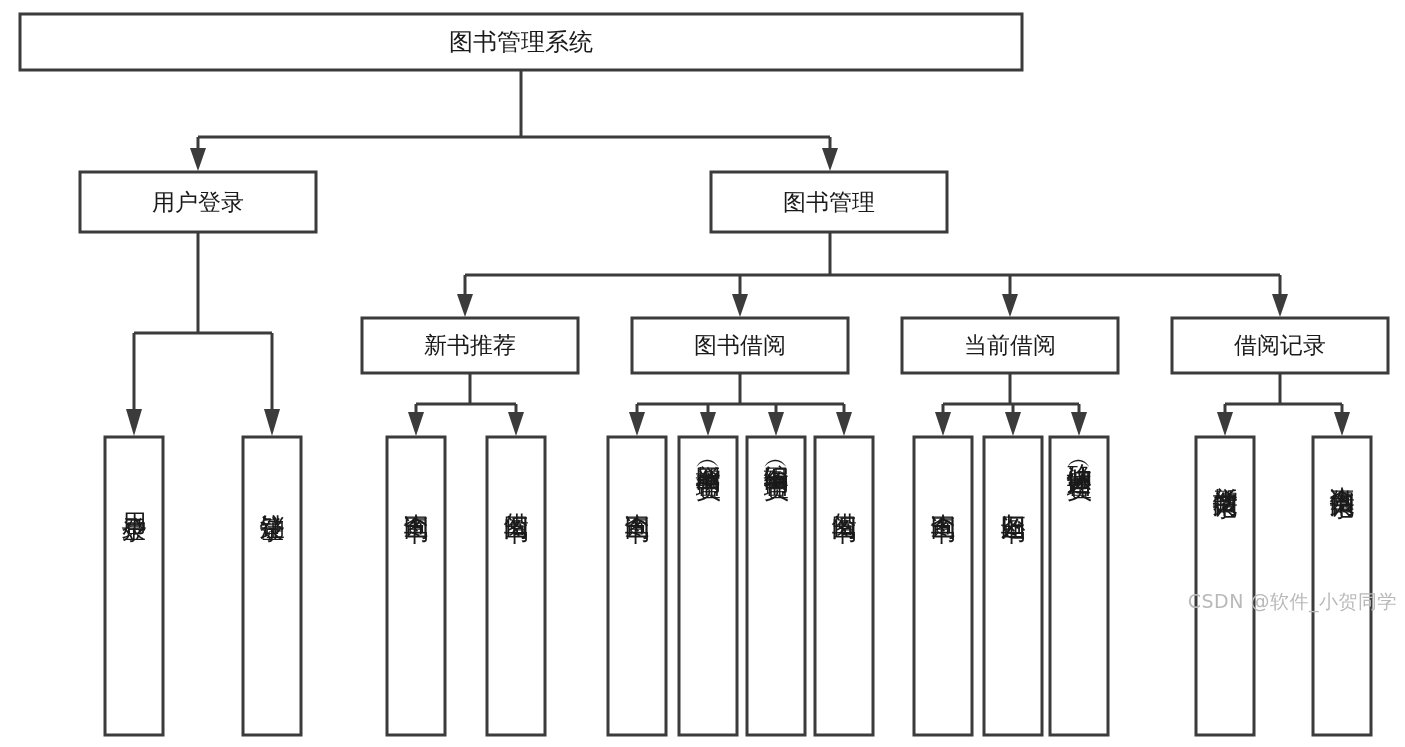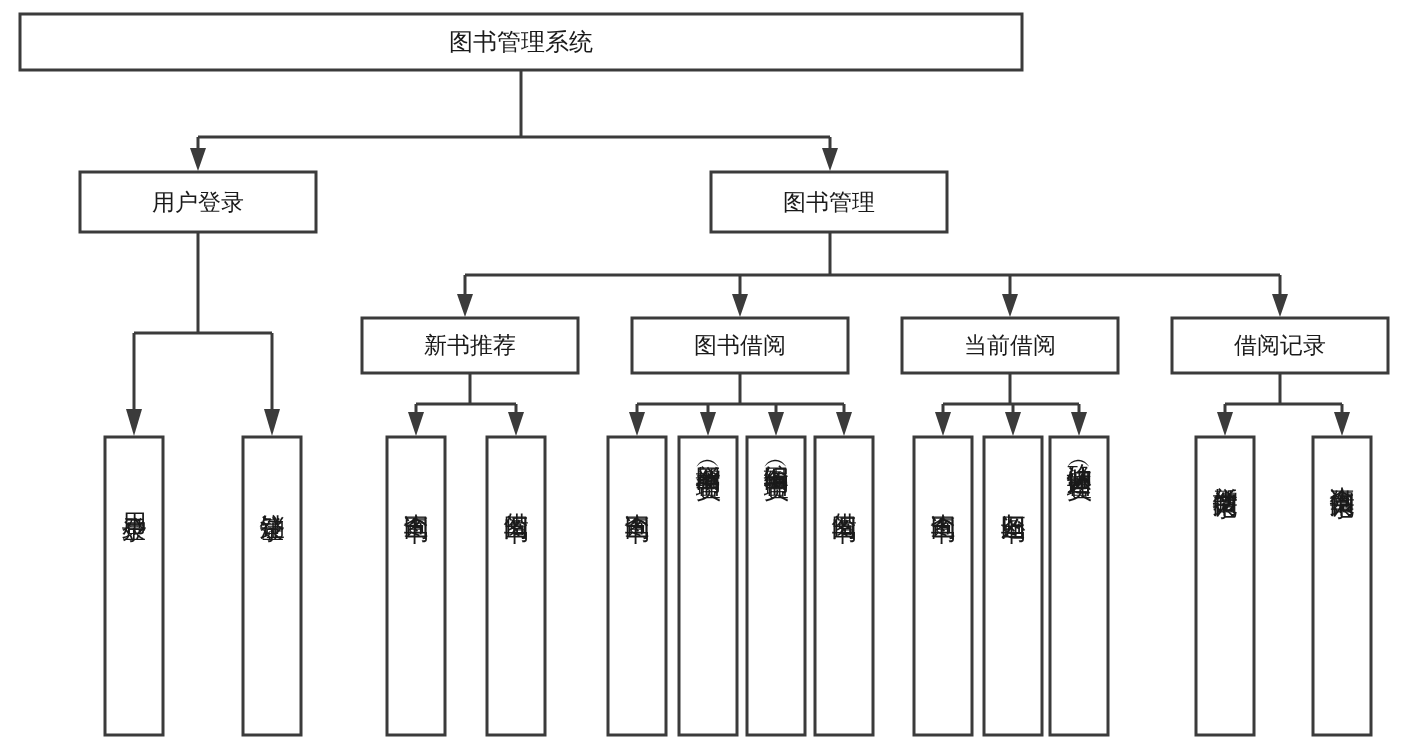--- a/index.html
+++ b/index.html
@@ -251,14 +251,15 @@
   </div>
 
   <div class="leaf-label-wrap" style="left:1196px; top:466px; width:58px;">
     <span class="leaf-label">新增借阅记录</span>
   </div>
 
   <div class="leaf-label-wrap" style="left:1313px; top:466px; width:58px;">
     <span class="leaf-label">查询借阅记录</span>
   </div>
 
+  <div class="watermark">CSDN @软件_小贺同学</div>
 
 </div>
 
 </body></html>

